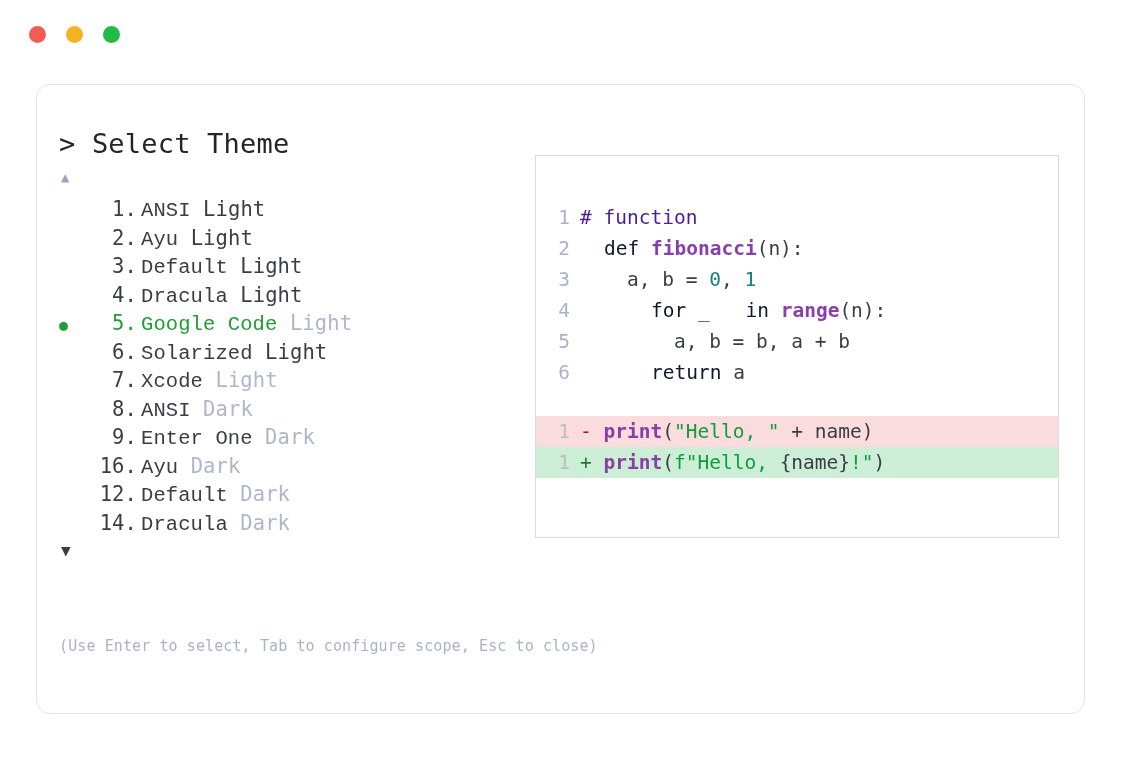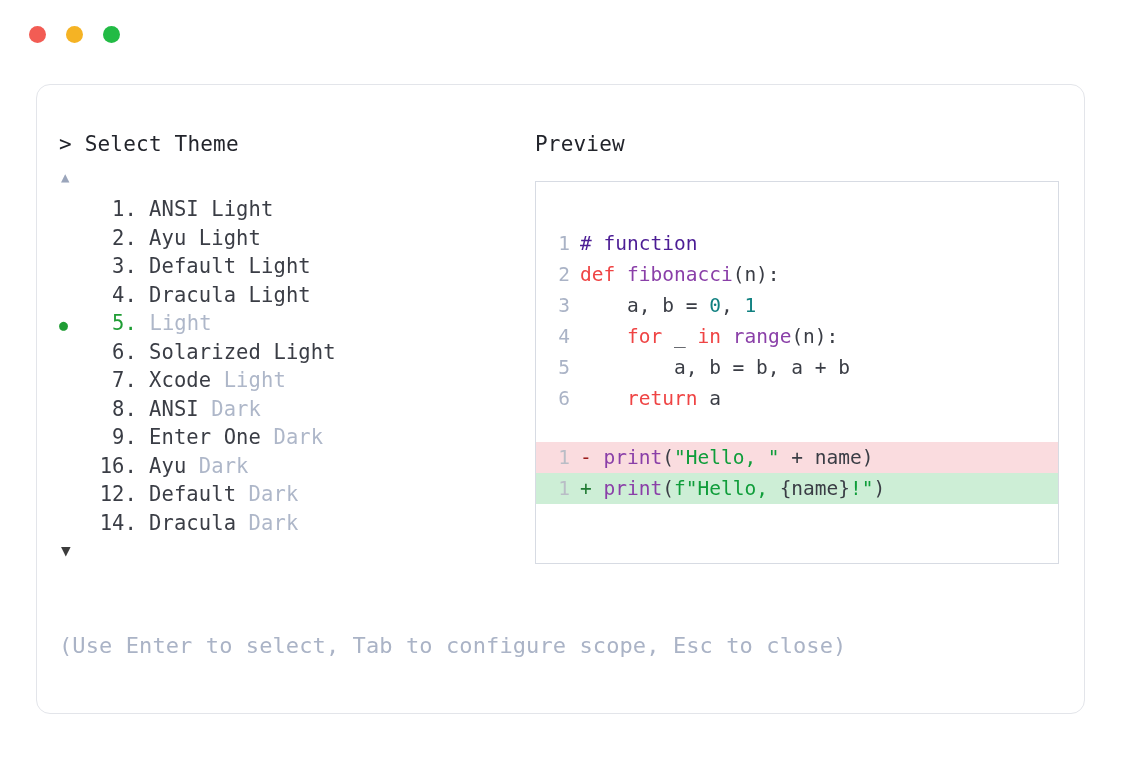--- a/index.html
+++ b/index.html
@@ -68,21 +68,21 @@
     width: 470px;
   }
   .col-right {
     position: absolute;
     left: 498px;
     top: 46px;
     width: 528px;
   }
 
   .heading {
-    font-size: 21px;
+    font-size: 27px;
     line-height: 26px;
     color: #22242b;
     letter-spacing: 0.2px;
     white-space: pre;
   }
 
   
   .arrow-up, .arrow-down {
     font-size: 14px;
     line-height: 16px;
@@ -114,33 +114,34 @@
   }
   .bullet.hidden { color: transparent; }
   .row-num {
     width: 52px;
     flex: 0 0 52px;
     text-align: right;
     color: #3a3d45;
   }
   .row-num.sel { color: #1f9d34; }
   .row-name {
-    margin-left: 12px;
+    margin-left: 4px;
     color: #3a3d45;
+    font-family: Liberation Mono, monospace;
   }
   .row-name.sel { color: #1f9d34; }
   .row-variant { color: #3a3d45; }
   .row-variant.muted { color: #aeb7c9; }
 
   
   .hint {
     position: absolute;
     left: 22px;
     top: 548px;
-    font-size: 22px;
+    font-size: 15px;
     line-height: 26px;
     color: #aab3c6;
     white-space: pre;
     letter-spacing: 0.1px;
   }
 
   
   .preview-box {
     margin-top: 24px;
     width: 524px;
@@ -167,22 +168,22 @@
   .ln {
     width: 16px;
     flex: 0 0 16px;
     text-align: right;
     color: #aab3c6;
     margin-right: 10px;
   }
   .code-text { color: #3a3d45; }
 
   .tok-comment { color: #4c1d95; }
-  .tok-kw      { color: #ef4444; }
-  .tok-fn      { color: #8a3fa8; }
+  .tok-kw      { color: #0f172a; margin-left: 24px; }
+  .tok-fn      { color: #8a3fa8; font-weight: bold; }
   .tok-num     { color: #108080; }
   .tok-str     { color: #0f9d3a; }
   .tok-plain   { color: #3a3d45; }
 
   .diff-line { }
   .diff-del { background: #fadcdf; }
   .diff-add { background: #cdeed6; }
   .diff-mark-del { color: #9c1c1c; }
   .diff-mark-add { color: #1f7a32; }
   .diff-ln { color: #b9bdc6; }
@@ -202,34 +203,33 @@
     <div class="body">
 
       <div class="col-left">
         <div class="heading">&gt; Select Theme</div>
         <div class="arrow-up">▲</div>
         <div class="theme-list" id="theme-list">
             <div class="theme-row"><span class="bullet hidden">&nbsp;</span><span class="row-num">1.</span><span class="row-name">ANSI</span><span> </span><span class="row-variant">Light</span></div>
             <div class="theme-row"><span class="bullet hidden">&nbsp;</span><span class="row-num">2.</span><span class="row-name">Ayu</span><span> </span><span class="row-variant">Light</span></div>
             <div class="theme-row"><span class="bullet hidden">&nbsp;</span><span class="row-num">3.</span><span class="row-name">Default</span><span> </span><span class="row-variant">Light</span></div>
             <div class="theme-row"><span class="bullet hidden">&nbsp;</span><span class="row-num">4.</span><span class="row-name">Dracula</span><span> </span><span class="row-variant">Light</span></div>
-            <div class="theme-row"><span class="bullet">●</span><span class="row-num sel">5.</span><span> </span><span class="row-variant muted">Light</span></div>
+            <div class="theme-row"><span class="bullet">●</span><span class="row-num sel">5.</span><span class="row-name sel">Google Code</span><span> </span><span class="row-variant muted">Light</span></div>
             <div class="theme-row"><span class="bullet hidden">&nbsp;</span><span class="row-num">6.</span><span class="row-name">Solarized</span><span> </span><span class="row-variant">Light</span></div>
             <div class="theme-row"><span class="bullet hidden">&nbsp;</span><span class="row-num">7.</span><span class="row-name">Xcode</span><span> </span><span class="row-variant muted">Light</span></div>
             <div class="theme-row"><span class="bullet hidden">&nbsp;</span><span class="row-num">8.</span><span class="row-name">ANSI</span><span> </span><span class="row-variant muted">Dark</span></div>
             <div class="theme-row"><span class="bullet hidden">&nbsp;</span><span class="row-num">9.</span><span class="row-name">Enter One</span><span> </span><span class="row-variant muted">Dark</span></div>
             <div class="theme-row"><span class="bullet hidden">&nbsp;</span><span class="row-num">16.</span><span class="row-name">Ayu</span><span> </span><span class="row-variant muted">Dark</span></div>
             <div class="theme-row"><span class="bullet hidden">&nbsp;</span><span class="row-num">12.</span><span class="row-name">Default</span><span> </span><span class="row-variant muted">Dark</span></div>
             <div class="theme-row"><span class="bullet hidden">&nbsp;</span><span class="row-num">14.</span><span class="row-name">Dracula</span><span> </span><span class="row-variant muted">Dark</span></div>
           </div>
         <div class="arrow-down">▼</div>
       </div>
 
       <div class="col-right">
-        <div class="heading">Preview</div>
         <div class="preview-box">
           <div class="code" id="code-block"><div class="code-line"><span class="ln">1</span><span class="code-text"><span class="tok-comment"># function</span></span></div><div class="code-line"><span class="ln">2</span><span class="code-text"><span class="tok-kw">def </span><span class="tok-fn">fibonacci</span><span class="tok-plain">(n):</span></span></div><div class="code-line"><span class="ln">3</span><span class="code-text"><span class="tok-plain">    a, b = </span><span class="tok-num">0</span><span class="tok-plain">, </span><span class="tok-num">1</span></span></div><div class="code-line"><span class="ln">4</span><span class="code-text"><span class="tok-plain">    </span><span class="tok-kw">for</span><span class="tok-plain"> _ </span><span class="tok-kw">in</span><span class="tok-plain"> </span><span class="tok-fn">range</span><span class="tok-plain">(n):</span></span></div><div class="code-line"><span class="ln">5</span><span class="code-text"><span class="tok-plain">        a, b = b, a + b</span></span></div><div class="code-line"><span class="ln">6</span><span class="code-text"><span class="tok-plain">    </span><span class="tok-kw">return</span><span class="tok-plain"> a</span></span></div><div class="code-line blank"></div></div>
           <div class="code" id="diff-block"><div class="code-line diff-line diff-del"><span class="ln diff-ln">1</span><span class="diff-mark-del">-</span><span> </span><span class="code-text"><span class="tok-fn">print</span><span class="tok-plain">(</span><span class="tok-str">"Hello, "</span><span class="tok-plain"> + name)</span></span></div><div class="code-line diff-line diff-add"><span class="ln diff-ln">1</span><span class="diff-mark-add">+</span><span> </span><span class="code-text"><span class="tok-fn">print</span><span class="tok-plain">(</span><span class="tok-str">f"Hello, </span><span class="tok-plain">{name}</span><span class="tok-str">!"</span><span class="tok-plain">)</span></span></div></div>
         </div>
       </div>
 
       <div class="hint">(Use Enter to select, Tab to configure scope, Esc to close)</div>
 
     </div>
   </div>

